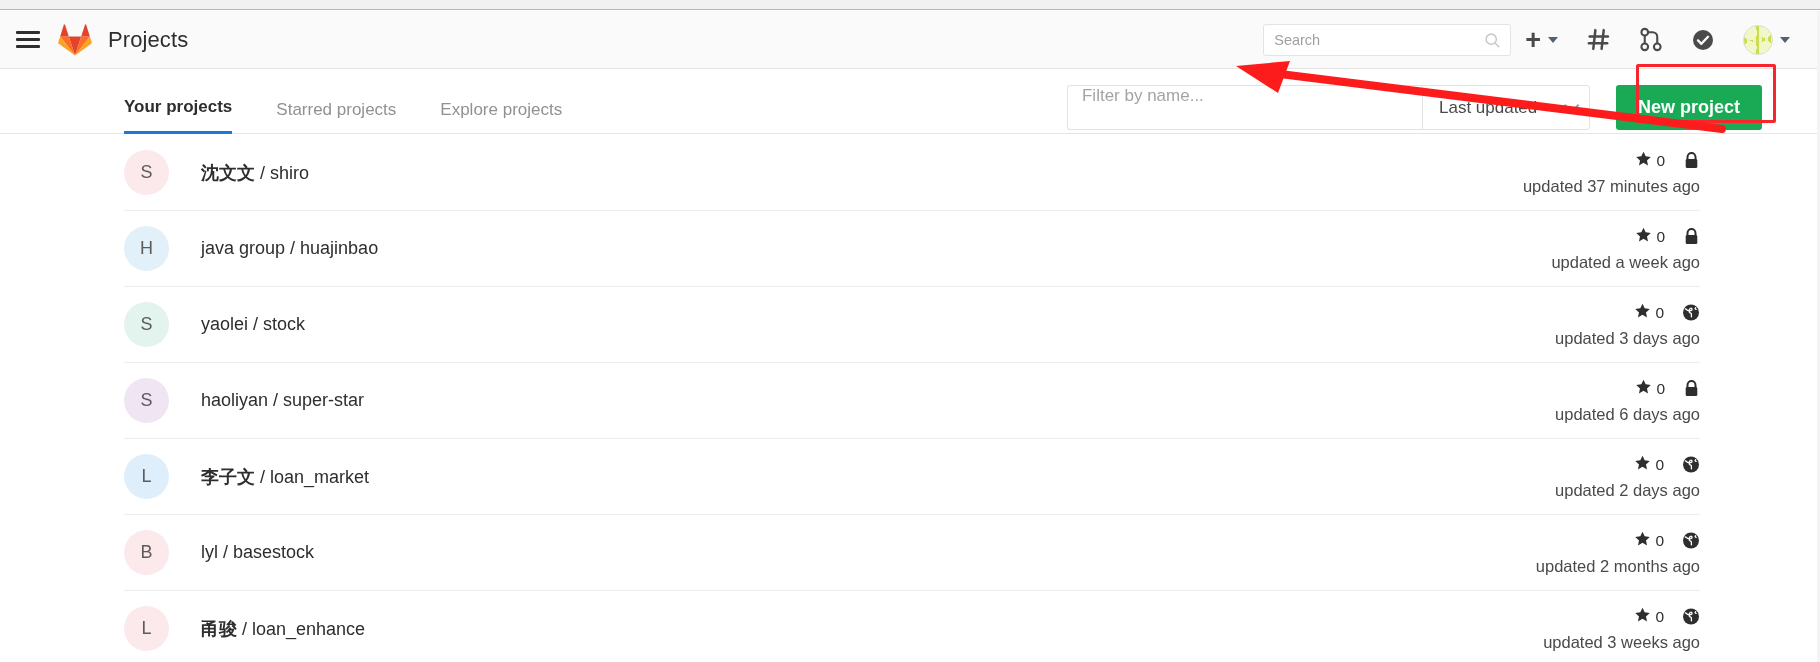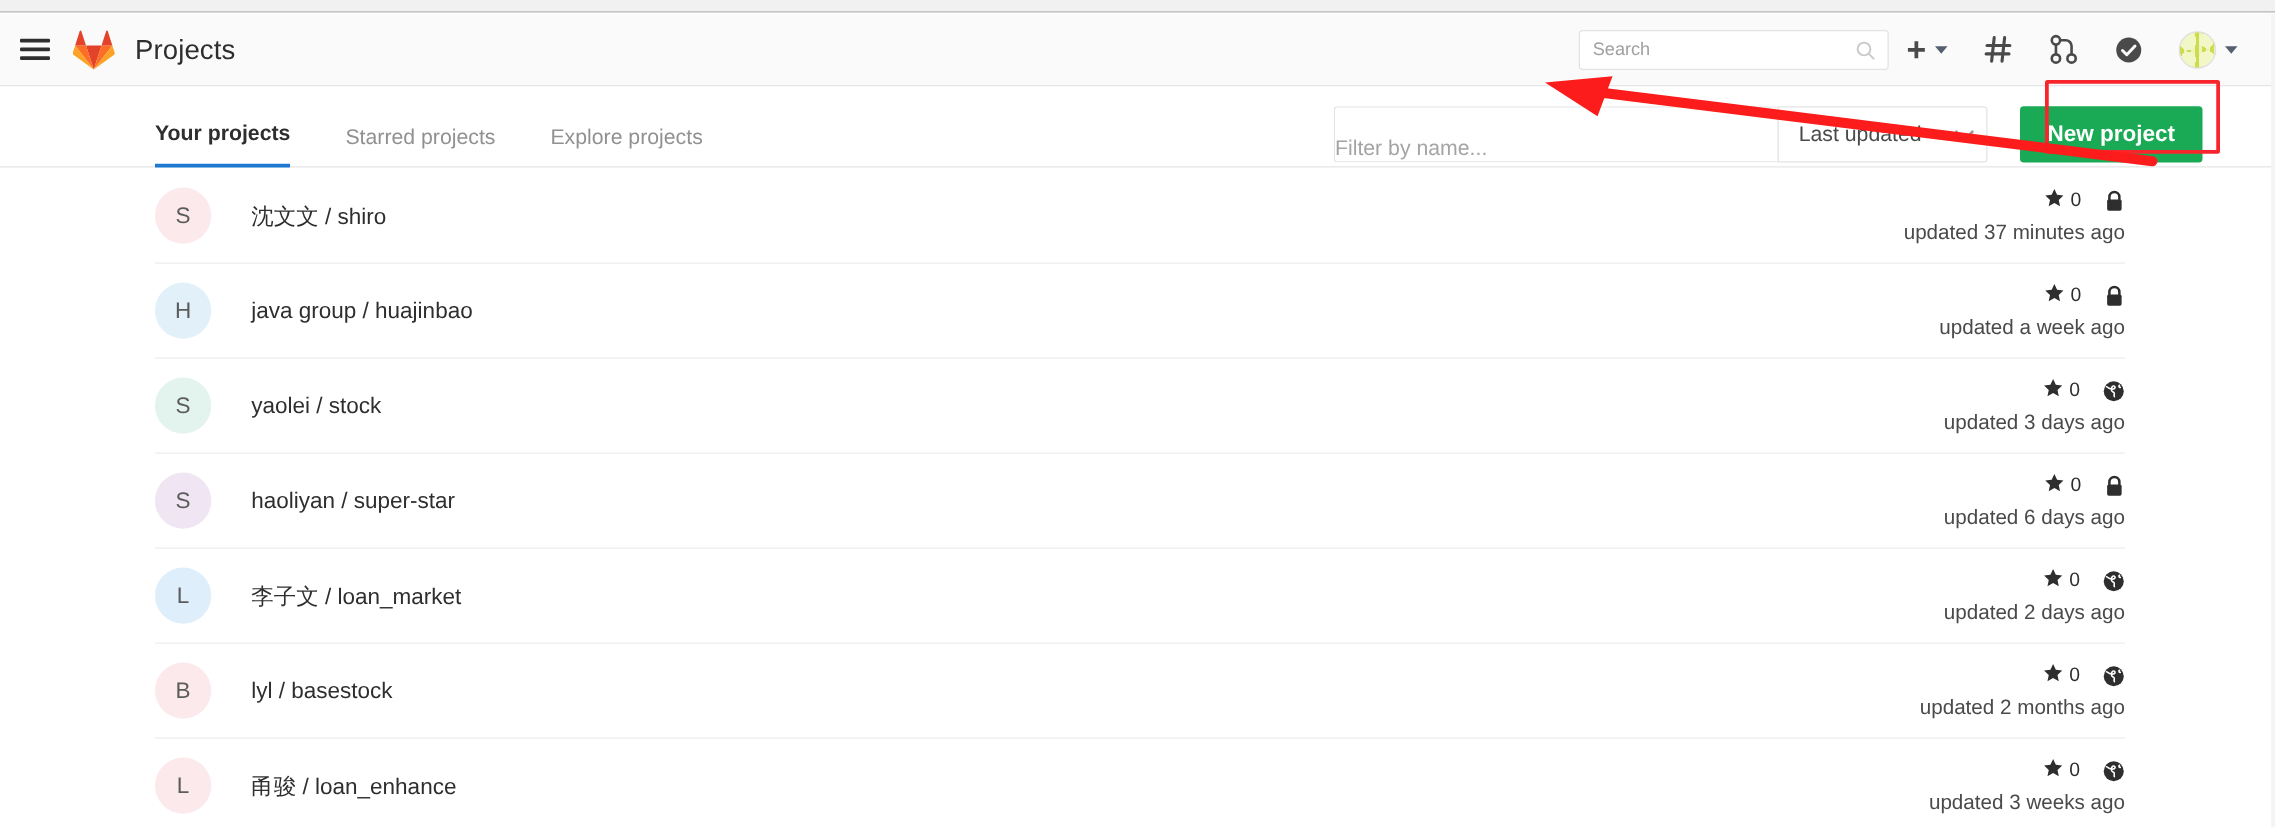--- a/index.html
+++ b/index.html
@@ -82,21 +82,21 @@
   .tab {
     font-size:17px; color:#919191; padding:0 0 14px 0; margin-right:44px;
     cursor:pointer; white-space:nowrap;
   }
   .tab.active { color:#2e2e2e; font-weight:700; border-bottom:3px solid #1f78d1; }
 
   
   .filter-wrap { position:absolute; right:58px; top:85px; display:flex; align-items:center; }
   .filter-input {
     width:355px; height:45px; border:1px solid #e3e3e3; border-right:0; border-radius:3px 0 0 3px;
-    background:#fff; display:flex; align-items:flex-end; padding:0 0;
+    background:#fff; display:flex; align-items:flex-start; padding:0 14px;
   }
   .filter-input input {
     border:0; outline:0; width:100%; font-size:17px; color:#5c5c5c; background:transparent;
     font-family:inherit;
   }
   .filter-input input::placeholder { color:#a4a4a4; }
   .sort-select {
     width:168px; height:45px; border:1px solid #e3e3e3; border-radius:0 3px 3px 0;
     background:#fff; display:flex; align-items:center; justify-content:space-between;
     padding:0 12px 0 16px; font-size:17px; color:#4a4a4a; cursor:pointer;
@@ -129,21 +129,21 @@
     position:relative; height:76px; border-bottom:1px solid #ededed;
     display:flex; align-items:center; cursor:pointer;
   }
   .row:first-child { border-top:0; }
   .avatar {
     width:45px; height:45px; border-radius:50%; flex:0 0 45px;
     display:flex; align-items:center; justify-content:center;
     font-size:18px; color:#5c5c5c; font-weight:400;
   }
   .proj-name { margin-left:32px; font-size:18px; color:#2e2e2e; white-space:nowrap; }
-  .proj-name b { font-weight:400;text-align:right; }
+  .proj-name b { font-weight:700;text-align:right; }
   .proj-name span.path { font-weight:400; }
 
   .row-meta {
     position:absolute; right:0; top:50%; transform:translateY(-50%);
     text-align:right;
   }
   .meta-top {
     display:flex; align-items:center; justify-content:flex-end; gap:6px; margin-bottom:5px;
   }
   .star-wrap { display:flex; align-items:center; gap:4px; }

